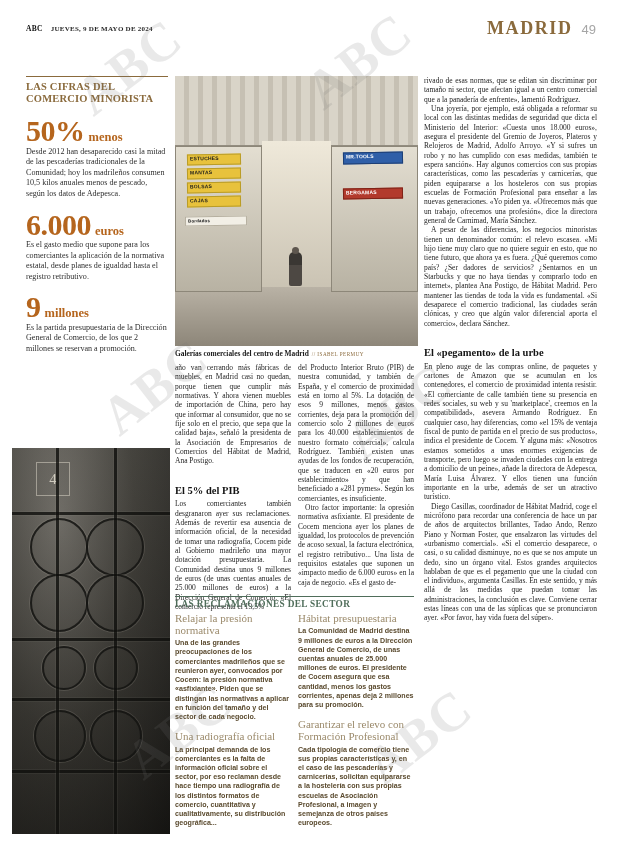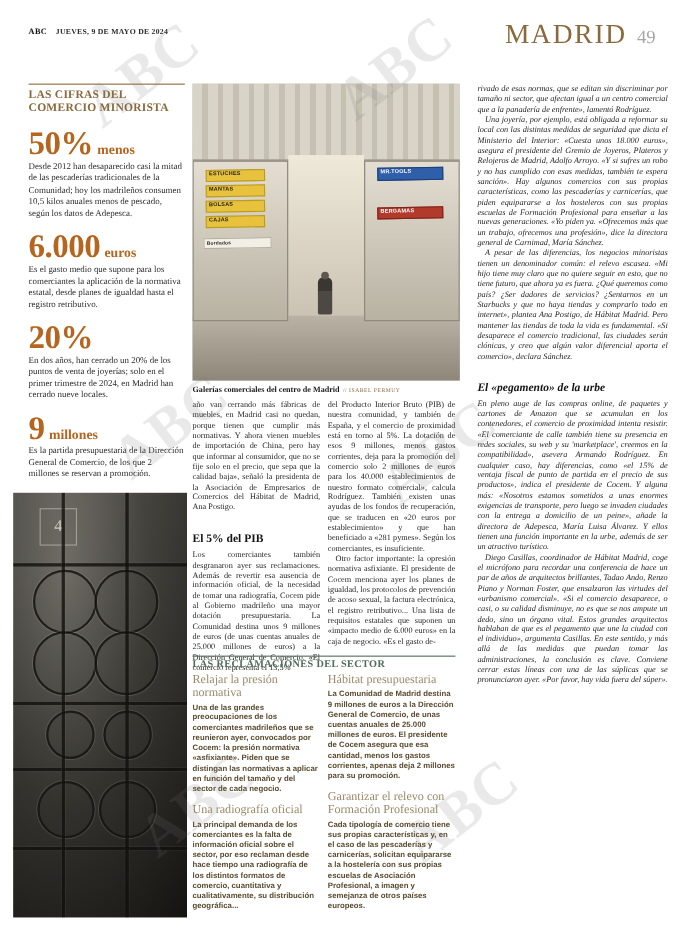--- a/index.html
+++ b/index.html
@@ -52,28 +52,28 @@
     font-weight: bold;
   }
   .folio {
     position: absolute;
     right: 24px; top: 18px;
     display: flex; align-items: baseline; gap: 9px;
     z-index: 20;
   }
   .folio-section {
     font-family: "Liberation Serif", serif;
-    font-size: 25px;
+    font-size: 18px;
     letter-spacing: 1.6px;
     color: #8a6a3c;
-    font-weight: 400;
+    font-weight: 700;
   }
   .folio-page {
-    font-family: Liberation Serif, serif;
-    font-size: 17px;
+    font-family: Liberation Sans, sans-serif;
+    font-size: 13px;
     color: #a6a6a6;
   }
 
   
   .rail {
     position: absolute;
     left: 26px; top: 76px;
     width: 142px;
     z-index: 10;
   }
@@ -237,21 +237,21 @@
     font-size: 10.5px;
     line-height: 1.12;
     color: #141414;
     margin: 19px 0 3px;
     text-indent: 0 !important;
     text-align: left;
   }
 
   #col-a { left: 175px; top: 363px; width: 116px; }
   #col-b { left: 298px; top: 363px; width: 116px; }
-  #col-c { left: 434px; top: 76px;  width: 173px; font-style: italic; }
+  #col-c { left: 424px; top: 76px;  width: 173px; }
 
   
   .recl {
     position: absolute;
     left: 175px; top: 596px;
     width: 239px;
     z-index: 10;
   }
   .recl-rule-top { border-top: 1.1px solid #4f6d5a; }
   .recl-head {
@@ -312,27 +312,20 @@
   </div>
 
   <div class="stat">
     <div class="stat-figure">
       <span class="stat-num">6.000</span>
       <span class="stat-unit">euros</span>
     </div>
     <div class="stat-body">Es el gasto medio que supone para los comerciantes la aplicación de la normativa estatal, desde planes de igualdad hasta el registro retributivo.</div>
   </div>
 
-  <div class="stat">
-    <div class="stat-figure">
-      <span class="stat-num">20%</span>
-      <span class="stat-unit"></span>
-    </div>
-    <div class="stat-body">En dos años, han cerrado un 20% de los puntos de venta de joyerías; solo en el primer trimestre de 2024, en Madrid han cerrado nueve locales.</div>
-  </div>
 
   <div class="stat">
     <div class="stat-figure">
       <span class="stat-num">9</span>
       <span class="stat-unit">millones</span>
     </div>
     <div class="stat-body">Es la partida presupuestaria de la Dirección General de Comercio, de los que 2 millones se reservan a promoción.</div>
   </div>
 </div>
 

